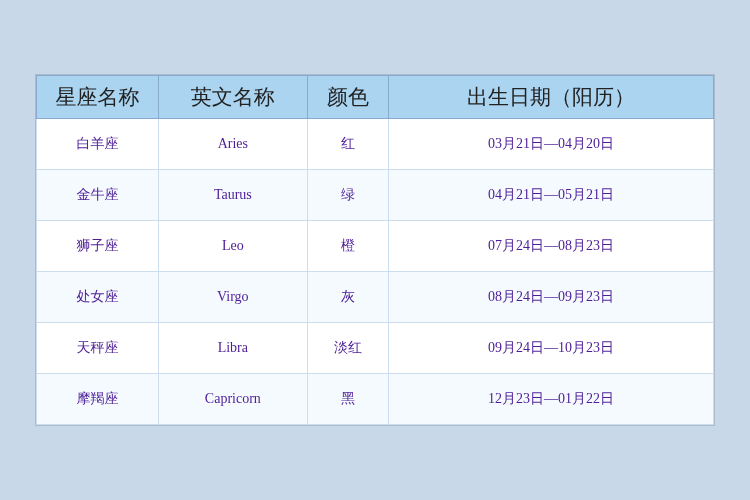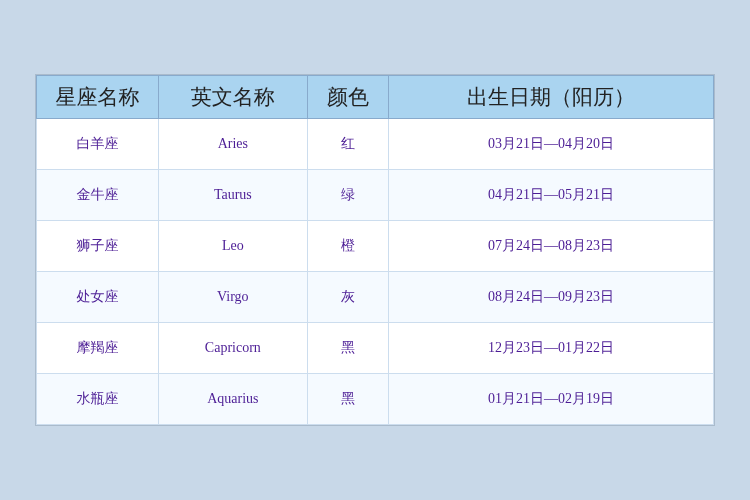--- a/index.html
+++ b/index.html
@@ -95,26 +95,26 @@
           <td>橙</td>
           <td>07月24日—08月23日</td>
         </tr>
         <tr>
           <td>处女座</td>
           <td>Virgo</td>
           <td>灰</td>
           <td>08月24日—09月23日</td>
         </tr>
         <tr>
+          <td>天秤座</td>
+          <td>Libra</td>
+          <td>淡红</td>
+          <td>09月24日—10月23日</td>
+        </tr>
+        <tr>
           <td>摩羯座</td>
           <td>Capricorn</td>
           <td>黑</td>
           <td>12月23日—01月22日</td>
-        </tr>
-        <tr>
-          <td>水瓶座</td>
-          <td>Aquarius</td>
-          <td>黑</td>
-          <td>01月21日—02月19日</td>
         </tr>
       </tbody>
   </table>
 </div>
 
 </body></html>

